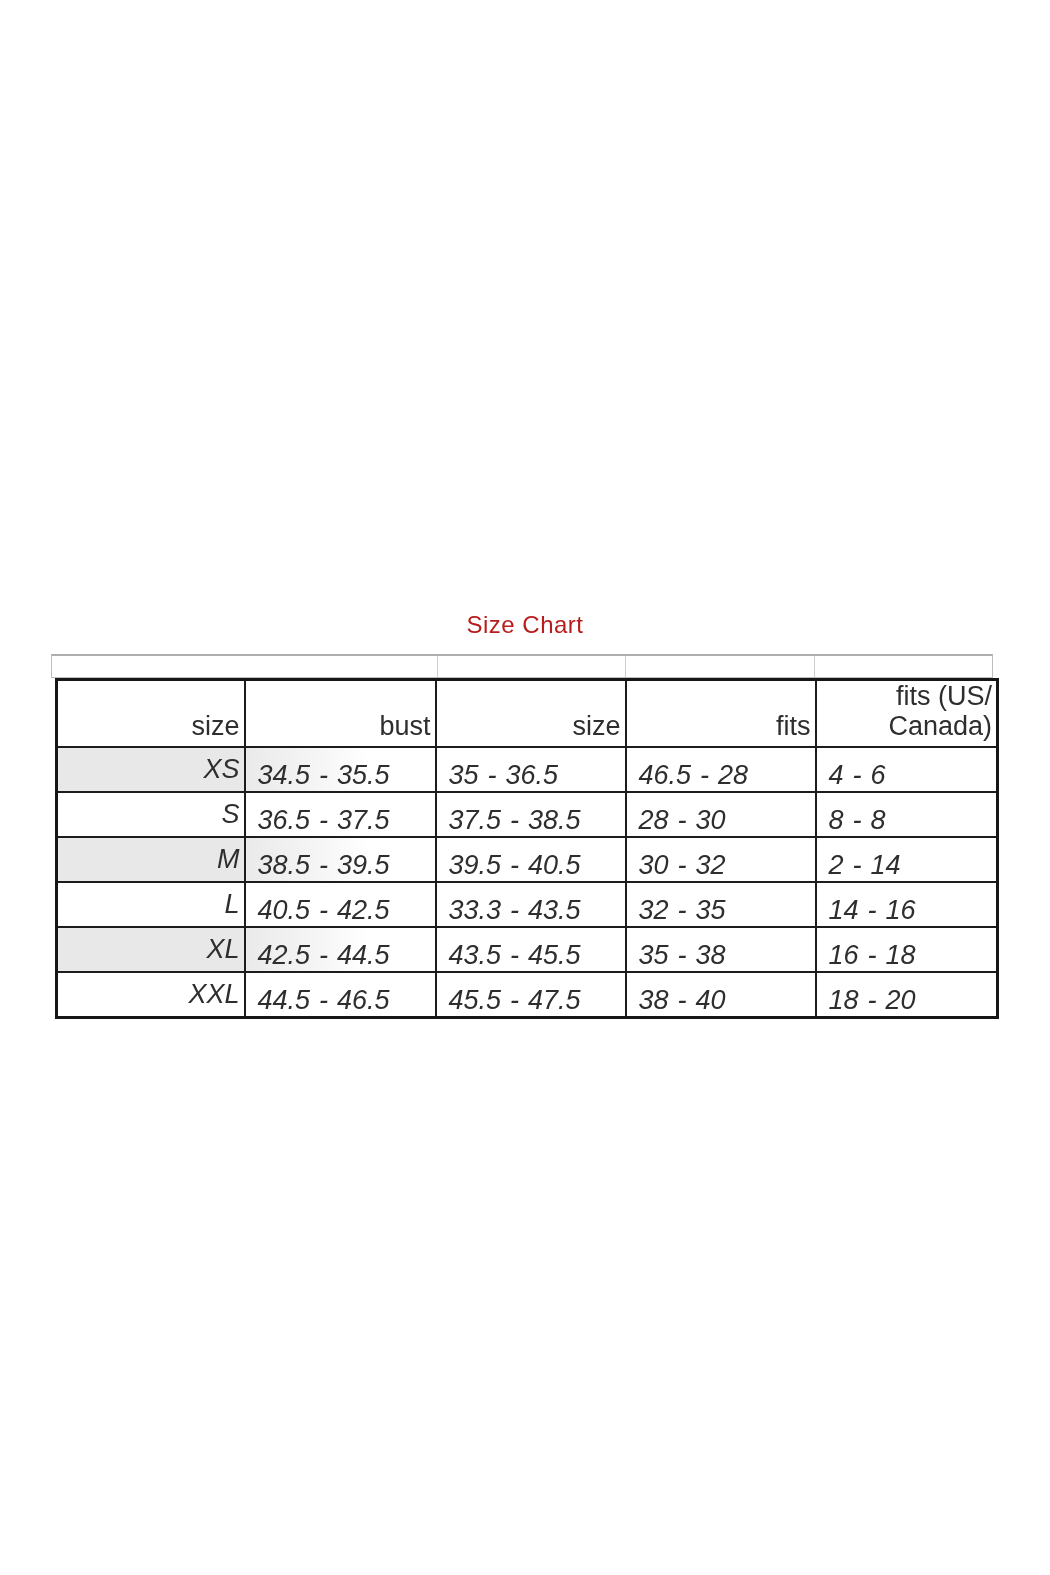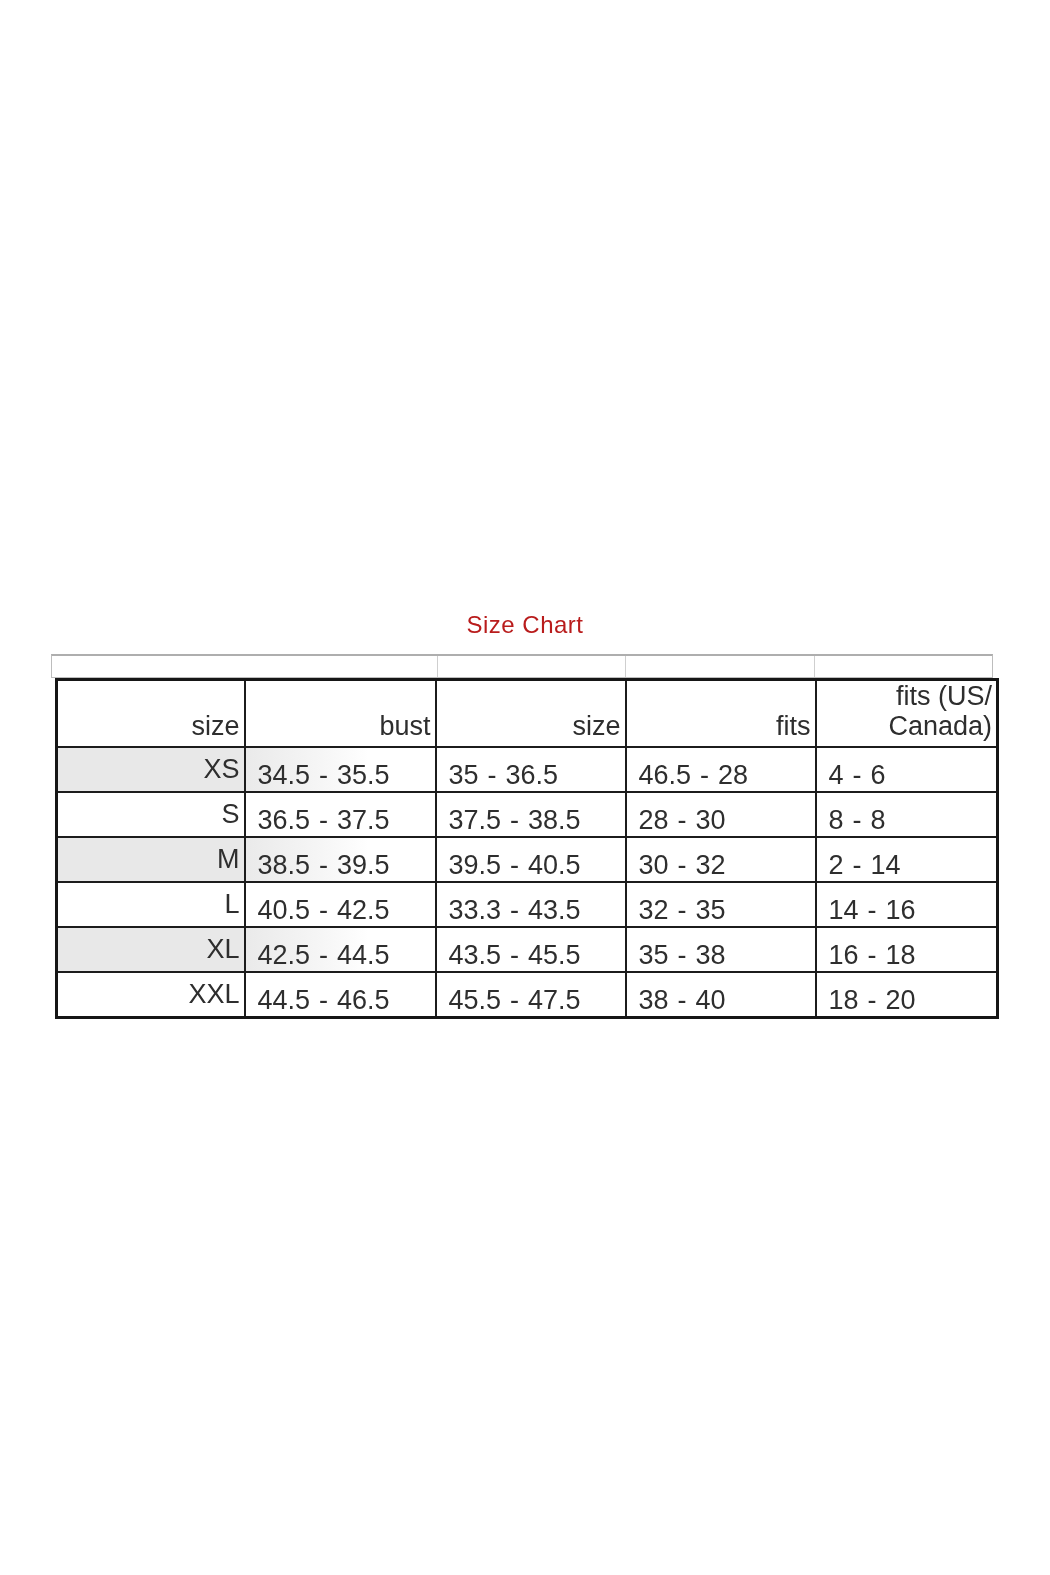--- a/index.html
+++ b/index.html
@@ -55,20 +55,21 @@
     height: 66px;
     vertical-align: bottom;
     padding: 0 4px 5px 12px;
     line-height: 1.12;
   }
   th.col-fits { white-space: pre-line; }
   td {
     height: 35px;
     vertical-align: middle;
     padding: 0 4px 0 12px;
+    font-style: italic;
   }
   td.range-cell { }
   .range-wrap { display: flex; align-items: center; margin-top: 12px; }
   .sep { margin: 0 9px; }
   tr.shaded td.cell-size { background: #e8e8e8; }
   tr.shaded td.cell-bust { background: linear-gradient(90deg, #eaeaea 0%, #f6f6f6 40%, #ffffff 65%); }
 </style>
 </head>
 <body>
 

